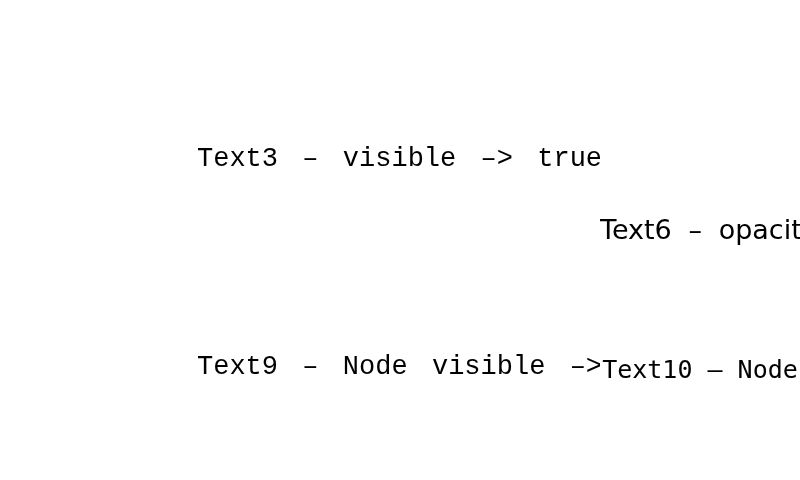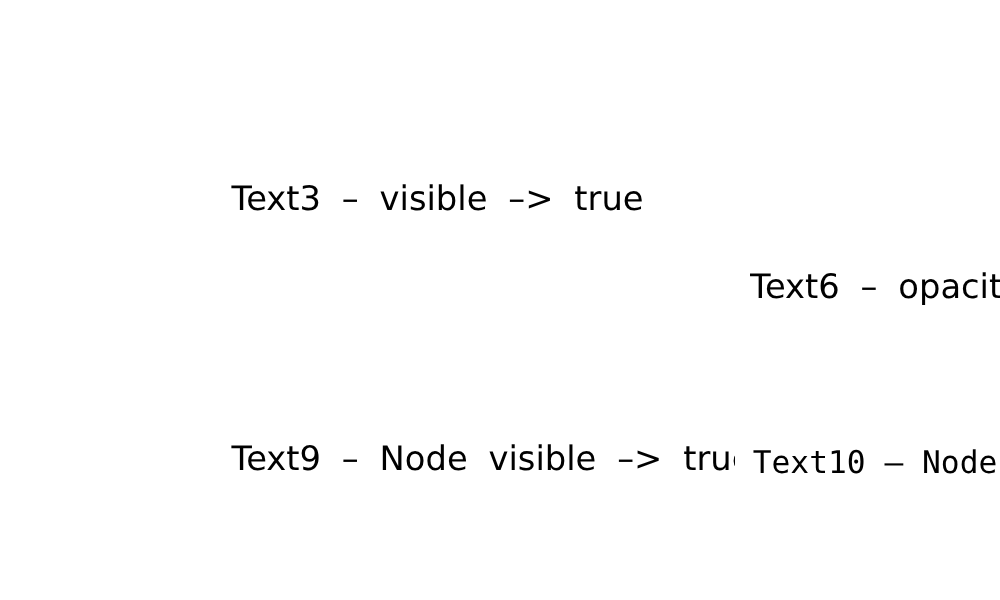--- a/index.html
+++ b/index.html
@@ -17,21 +17,21 @@
   }
   .txt {
     position: absolute;
     white-space: nowrap;
     overflow: hidden;
     font-size: 27px;
     word-spacing: 0.3em;
     color: #000000;
   }
   
-  .col-left  { left: 185px; width: 403px; }
+  .col-left  { left: 197px; width: 403px; font-family: Liberation Mono, monospace; }
   .col-right { left: 600px; width: 200px; }
 
   .t3  { top: 144px; }
   .t6  { top: 214px; }
   .t9  { top: 352px; }
   .t10 { top: 355px;
          font-family: "DejaVu Sans Mono", "Liberation Mono", monospace;
          font-size: 25px;
          word-spacing: 0; text-align: center; }
   .t11 { top: 421px; }

